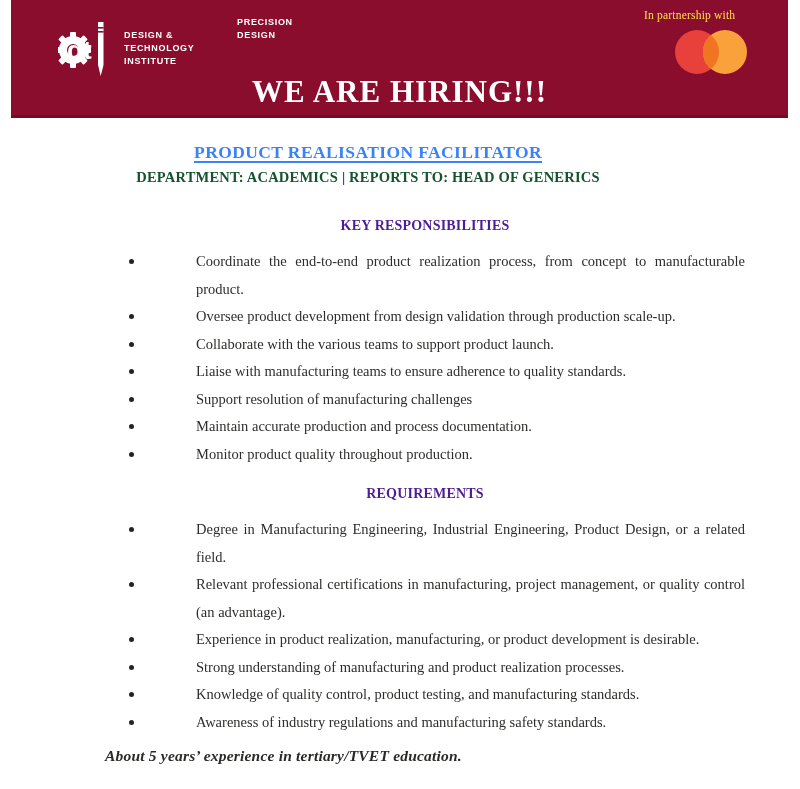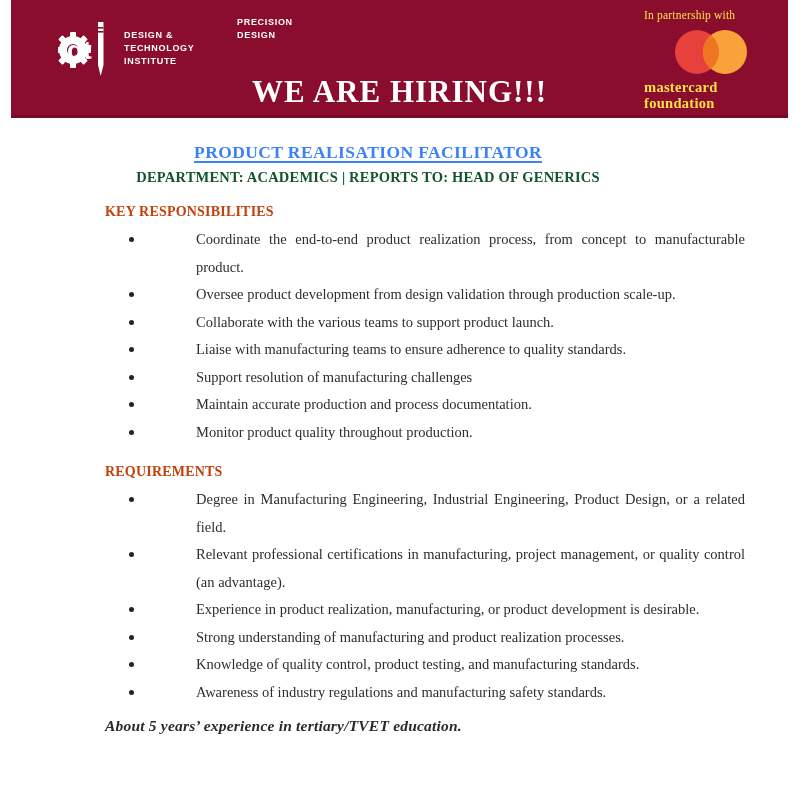--- a/index.html
+++ b/index.html
@@ -28,22 +28,22 @@
 
   
   .job-title{position:absolute;top:141px;left:36px;width:664px;margin:0;
              text-align:center;font-size:17.5px;font-weight:bold;color:#3b82f6;
              letter-spacing:.4px;line-height:22px;
              text-decoration:underline;text-decoration-thickness:1.5px;text-underline-offset:3px;}
   .job-meta{position:absolute;top:167px;left:36px;width:664px;text-align:center;
             font-size:14.5px;font-weight:bold;color:#14532d;line-height:20px;letter-spacing:.2px;}
 
   .content{position:absolute;top:204px;left:105px;width:640px;}
-  .sec h2{margin:0;font-size:14px;line-height:16px;font-weight:bold;
-          color:#c2410c;letter-spacing:.2px;}
+  .sec h2{margin:14px;font-size:14px;line-height:16px;font-weight:bold;
+          color:#4c1d95;letter-spacing:.2px;text-align:center;}
   .sec ul{margin:6px 0 0 0;padding:0;list-style:none;}
   .sec li{display:flex;font-size:14.5px;line-height:27.5px;color:#2e2d2b;gap:48px;}
   .dot{flex:none;width:19px;margin-left:24px;}
   .dot::before{content:"";display:block;width:5px;height:5px;border-radius:50%;
                background:#242322;margin-top:11px;}
   .sec li .txt{flex:1;text-align:justify;}
   .sec + .sec{margin-top:18px;}
   .footnote{margin:9px 0 0 0;font-size:15.5px;line-height:21px;font-weight:bold;
             font-style:italic;color:#2b2a28;letter-spacing:.2px;}
 </style>
@@ -102,24 +102,20 @@
           <defs>
               <clipPath id="mcclip">
                 <circle cx="25" cy="24" r="22"></circle>
               </clipPath>
             </defs>
           <circle cx="25" cy="24" r="22" fill="#e8403a"></circle>
           <circle cx="53" cy="24" r="22" fill="#f9a23c"></circle>
           <circle cx="53" cy="24" r="22" fill="#ef7523" clip-path="url(#mcclip)"></circle>
         </svg>
       </span>
-      <div class="mcname">
-        <div>mastercard</div>
-        <div>foundation</div>
-      </div>
     </div>
   </header>
 
   <h1 class="job-title">PRODUCT REALISATION FACILITATOR</h1>
   <div class="job-meta">DEPARTMENT: ACADEMICS | REPORTS TO: HEAD OF GENERICS</div>
 
   <main class="content">
 
     <section class="sec">
       <h2>KEY RESPONSIBILITIES</h2>

